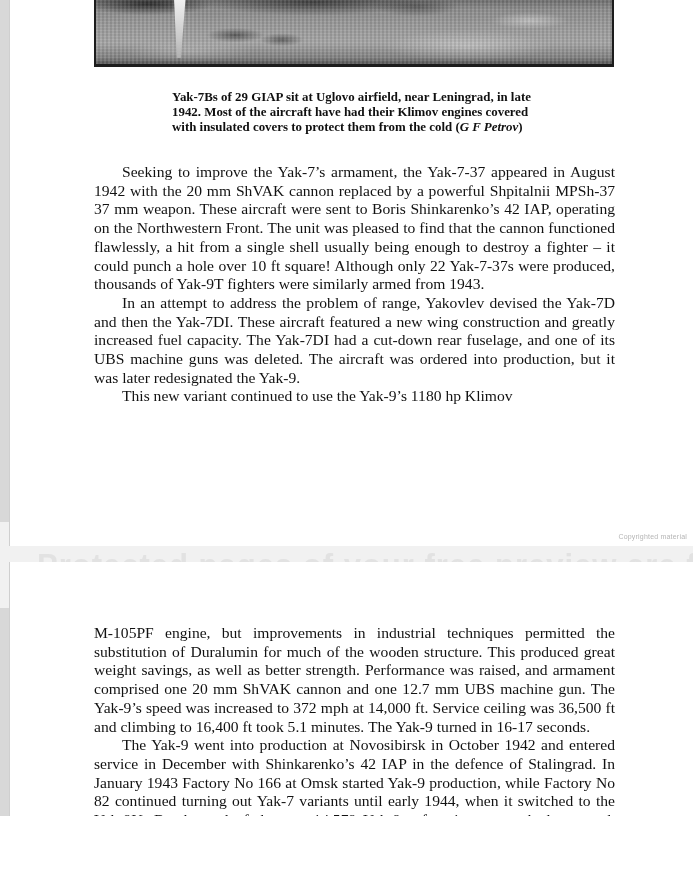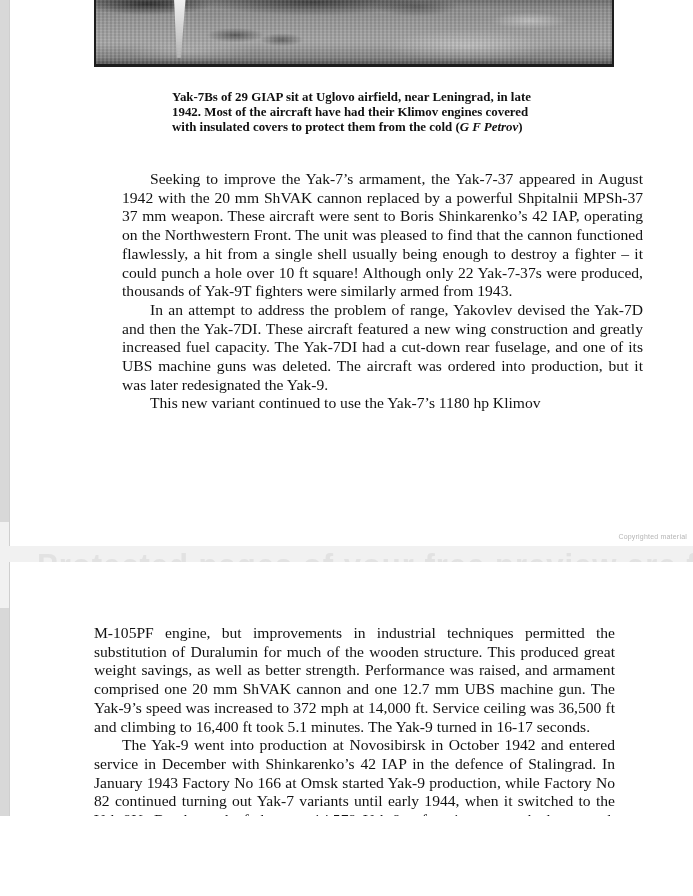--- a/index.html
+++ b/index.html
@@ -56,21 +56,21 @@
   }
   .caption .credit{font-style:italic;}
   
   .bodytext{
     position:absolute;left:84px;width:521px;
     font-size:15.6px;line-height:18.7px;color:#121212;
     text-align:justify;
   }
   .bodytext p{margin:0;padding:0;}
   .bodytext p.indent{text-indent:28px;}
-  .p1-body{top:170px;margin-left:28px;}
+  .p1-body{top:163px;}
   .p2-body{top:62px;}
   
   .copynote{
     position:absolute;right:7px;top:533px;
     font-family:"Liberation Sans", sans-serif;
     font-size:7px;color:#b5b5b5;letter-spacing:0.2px;
   }
 </style>
 </head>
 <body>
@@ -82,21 +82,21 @@
 
   <div class="page page1">
     <div class="photo">
       <div class="blade"></div>
     </div>
     <div class="caption"><span>Yak-7Bs of 29 GIAP sit at Uglovo airfield, near Leningrad, in late 1942. Most of the aircraft have had their Klimov engines covered with insulated covers to protect them from the cold (</span><span class="credit">G F Petrov</span><span>)</span></div>
 
     <div class="bodytext p1-body">
       <p class="indent">Seeking to improve the Yak-7’s armament, the Yak-7-37 appeared in August 1942 with the 20 mm ShVAK cannon replaced by a powerful Shpitalnii MPSh-37 37 mm weapon. These aircraft were sent to Boris Shinkarenko’s 42 IAP, operating on the Northwestern Front. The unit was pleased to find that the cannon functioned flawlessly, a hit from a single shell usually being enough to destroy a fighter – it could punch a hole over 10 ft square! Although only 22 Yak-7-37s were produced, thousands of Yak-9T fighters were similarly armed from 1943.</p>
       <p class="indent">In an attempt to address the problem of range, Yakovlev devised the Yak-7D and then the Yak-7DI. These aircraft featured a new wing construction and greatly increased fuel capacity. The Yak-7DI had a cut-down rear fuselage, and one of its UBS machine guns was deleted. The aircraft was ordered into production, but it was later redesignated the Yak-9.</p>
-      <p class="indent">This new variant continued to use the Yak-7’s 1180 hp Klimov</p>
+      <p class="indent">This new variant continued to use the Yak-9’s 1180 hp Klimov</p>
     </div>
 
     <div class="copynote">Copyrighted material</div>
   </div>
 
   <div class="gap-band">
     <div class="watermark">Protected pages of your free preview are finished</div>
   </div>
 
   <div class="page page2">

